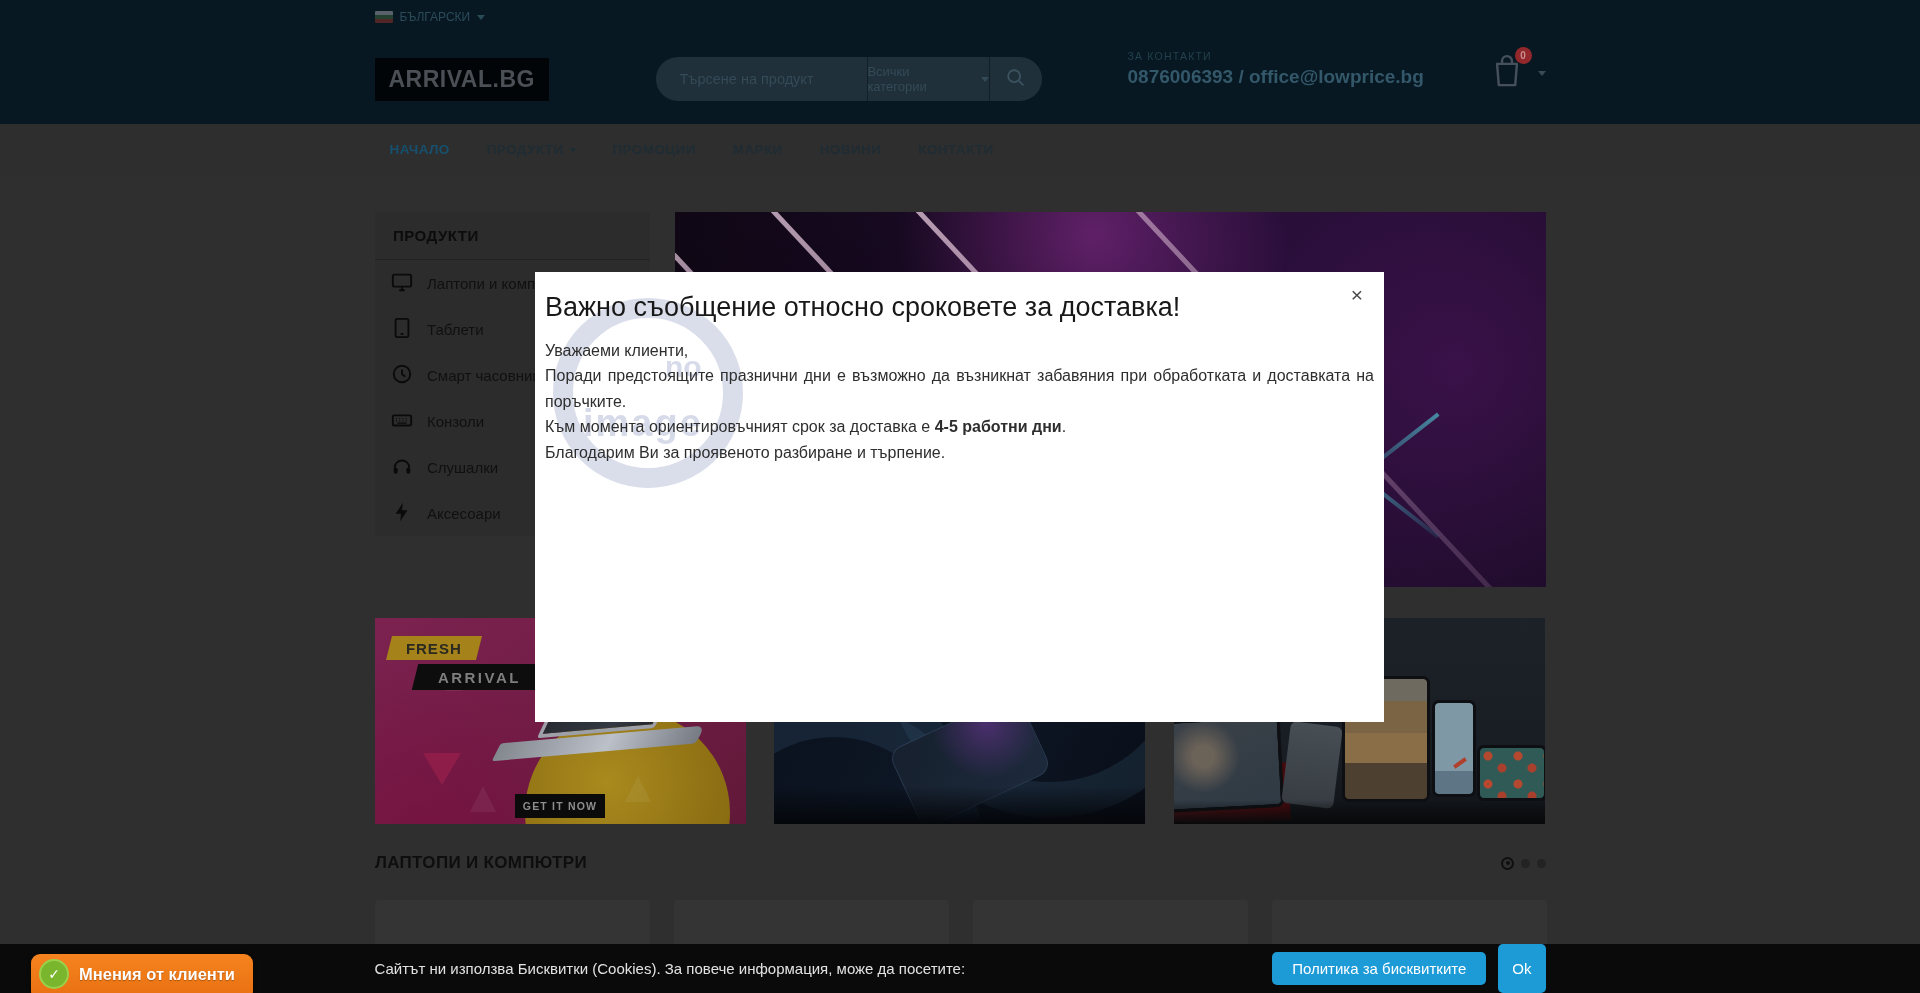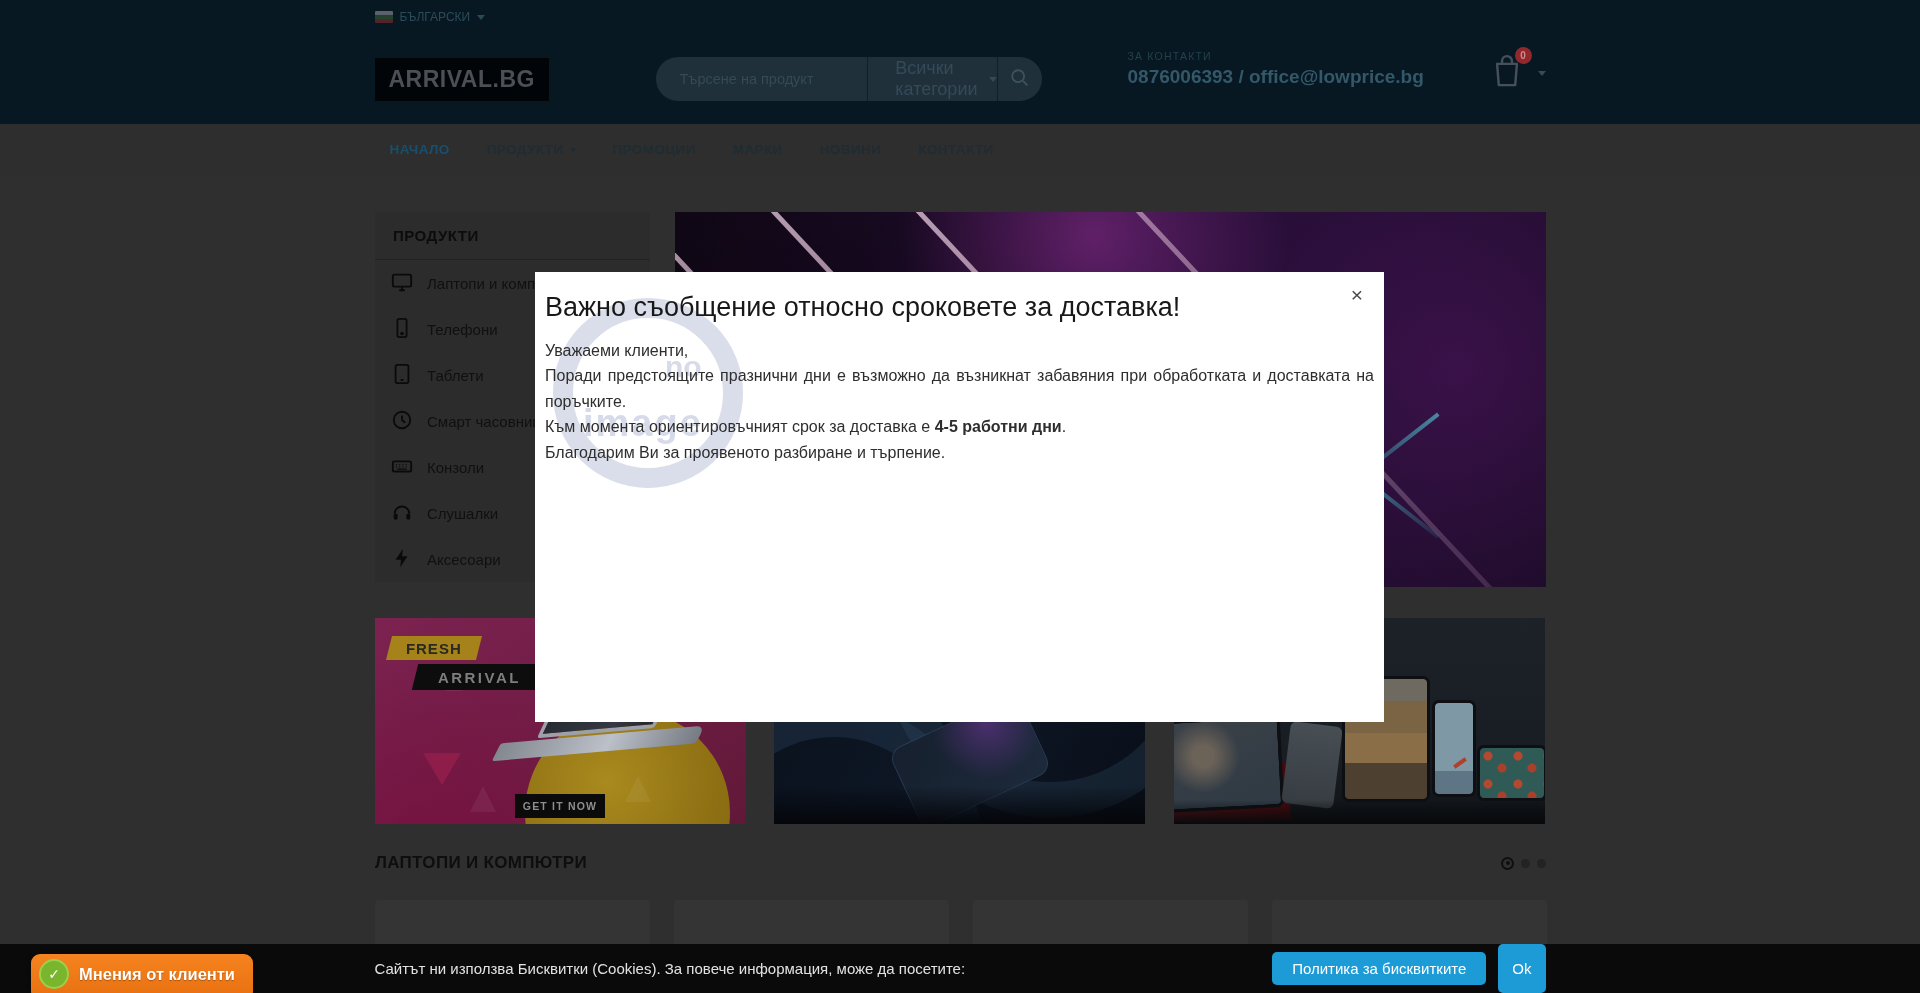--- a/index.html
+++ b/index.html
@@ -15,21 +15,21 @@
   .topbar-links { position:absolute; right:0; top:0; height:34px; display:flex; align-items:center; gap:12px; font-size:11px; letter-spacing:.4px; color:#274552; }
   .topbar-links a { color:#274552; text-decoration:none; }
   .tsep { width:1px; height:11px; background:#1c3742; }
 
   .header { position:absolute; top:34px; left:0; width:100%; height:90px; background:#081822; z-index:2; }
   .logo { position:absolute; left:0; top:24px; background:#020507; padding:8px 14px; font-size:23px; font-weight:bold; letter-spacing:.5px; color:#4a5056; }
   .search { position:absolute; left:281px; top:23px; width:386px; height:44px; background:#20303a; border-radius:22px; display:flex; align-items:stretch; overflow:hidden; }
   .search input { flex:1; background:transparent; border:none; outline:none; padding-left:24px; font-size:14.5px; color:#55707e; font-family:inherit; }
   .search input::placeholder { color:#334a57; }
   .sdiv { width:1px; background:#121f28; }
-  .scat { width:136px; display:flex; align-items:center; justify-content:center; gap:9px; font-size:18px; color:#334a57; cursor:pointer;margin-left:28px; }
+  .scat { width:136px; display:flex; align-items:center; justify-content:center; gap:9px; font-size:13px; color:#334a57; cursor:pointer; }
   .scat .caret { border-top-color:#334a57; }
   .sbtn { width:58px; display:flex; align-items:center; justify-content:center; background:transparent; border:none; cursor:pointer; }
   .contacts { position:absolute; left:753px; top:16px; }
   .contacts .clabel { font-size:10.5px; letter-spacing:1.2px; color:#22404d; }
   .contacts .cvals { margin-top:4px; font-size:19px; font-weight:bold; color:#33586a; }
   .cart { position:absolute; right:0; top:18px; display:flex; align-items:center; gap:14px; cursor:pointer; }
   .bag { position:relative; }
   .cart-badge { position:absolute; top:-5px; right:-8px; width:17px; height:17px; border-radius:50%; background:#93282c; color:#c98f8f; font-size:10px; font-weight:bold; display:flex; align-items:center; justify-content:center; }
   .cart .caret { border-top-color:#3a4b58; }
 
@@ -216,29 +216,20 @@
   <div class="sidebar-item">
     <span>
       <svg width="22" height="22" viewBox="0 0 24 24" fill="none" stroke="currentColor" stroke-width="2">
         <rect x="2" y="4" width="20" height="13" rx="1.5"></rect>
           <path d="M9 21h6M12 17.5V21"></path>
       </svg>
     </span>
     <span>Лаптопи и компютри</span>
   </div>
 
-  <div class="sidebar-item">
-    <span>
-      <svg width="22" height="22" viewBox="0 0 24 24" fill="none" stroke="currentColor" stroke-width="2">
-        <rect x="7" y="2" width="10" height="20" rx="2"></rect>
-          <circle cx="12" cy="18" r="1" fill="currentColor"></circle>
-      </svg>
-    </span>
-    <span>Телефони</span>
-  </div>
 
   <div class="sidebar-item">
     <span>
       <svg width="22" height="22" viewBox="0 0 24 24" fill="none" stroke="currentColor" stroke-width="2">
         <rect x="5" y="2" width="14" height="20" rx="2"></rect>
           <path d="M10.5 18.5h3"></path>
       </svg>
     </span>
     <span>Таблети</span>
   </div>

